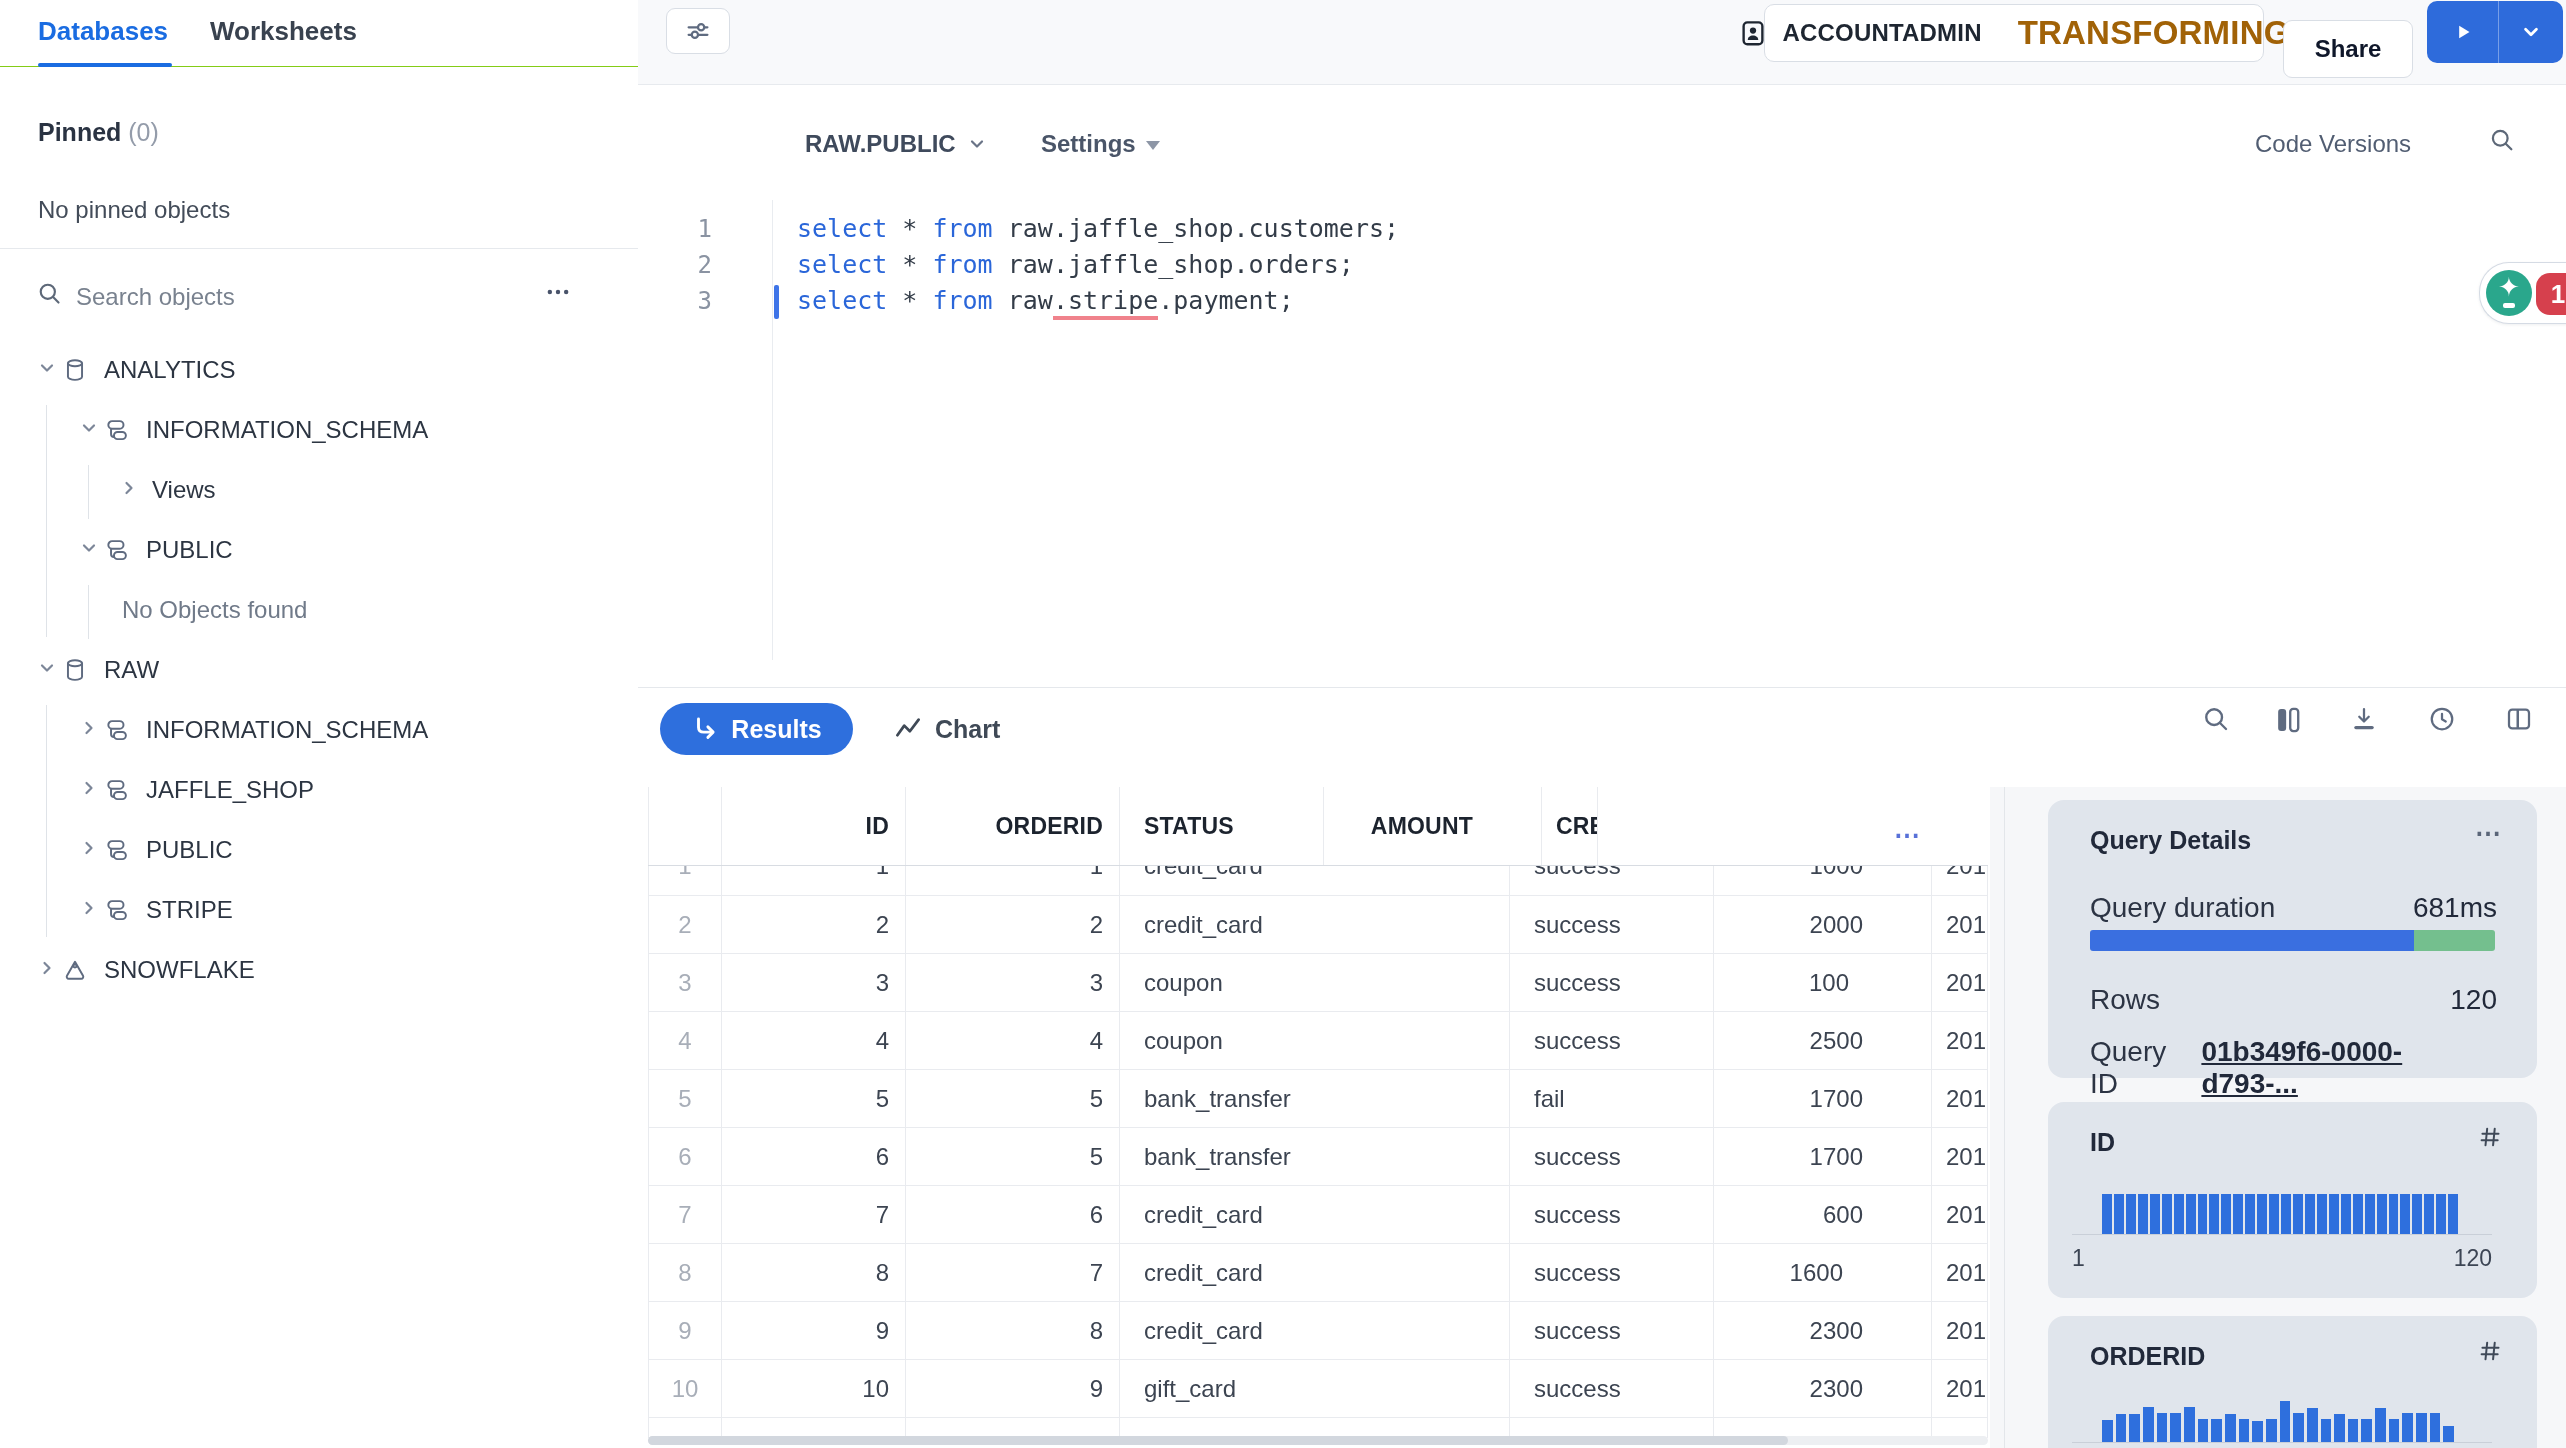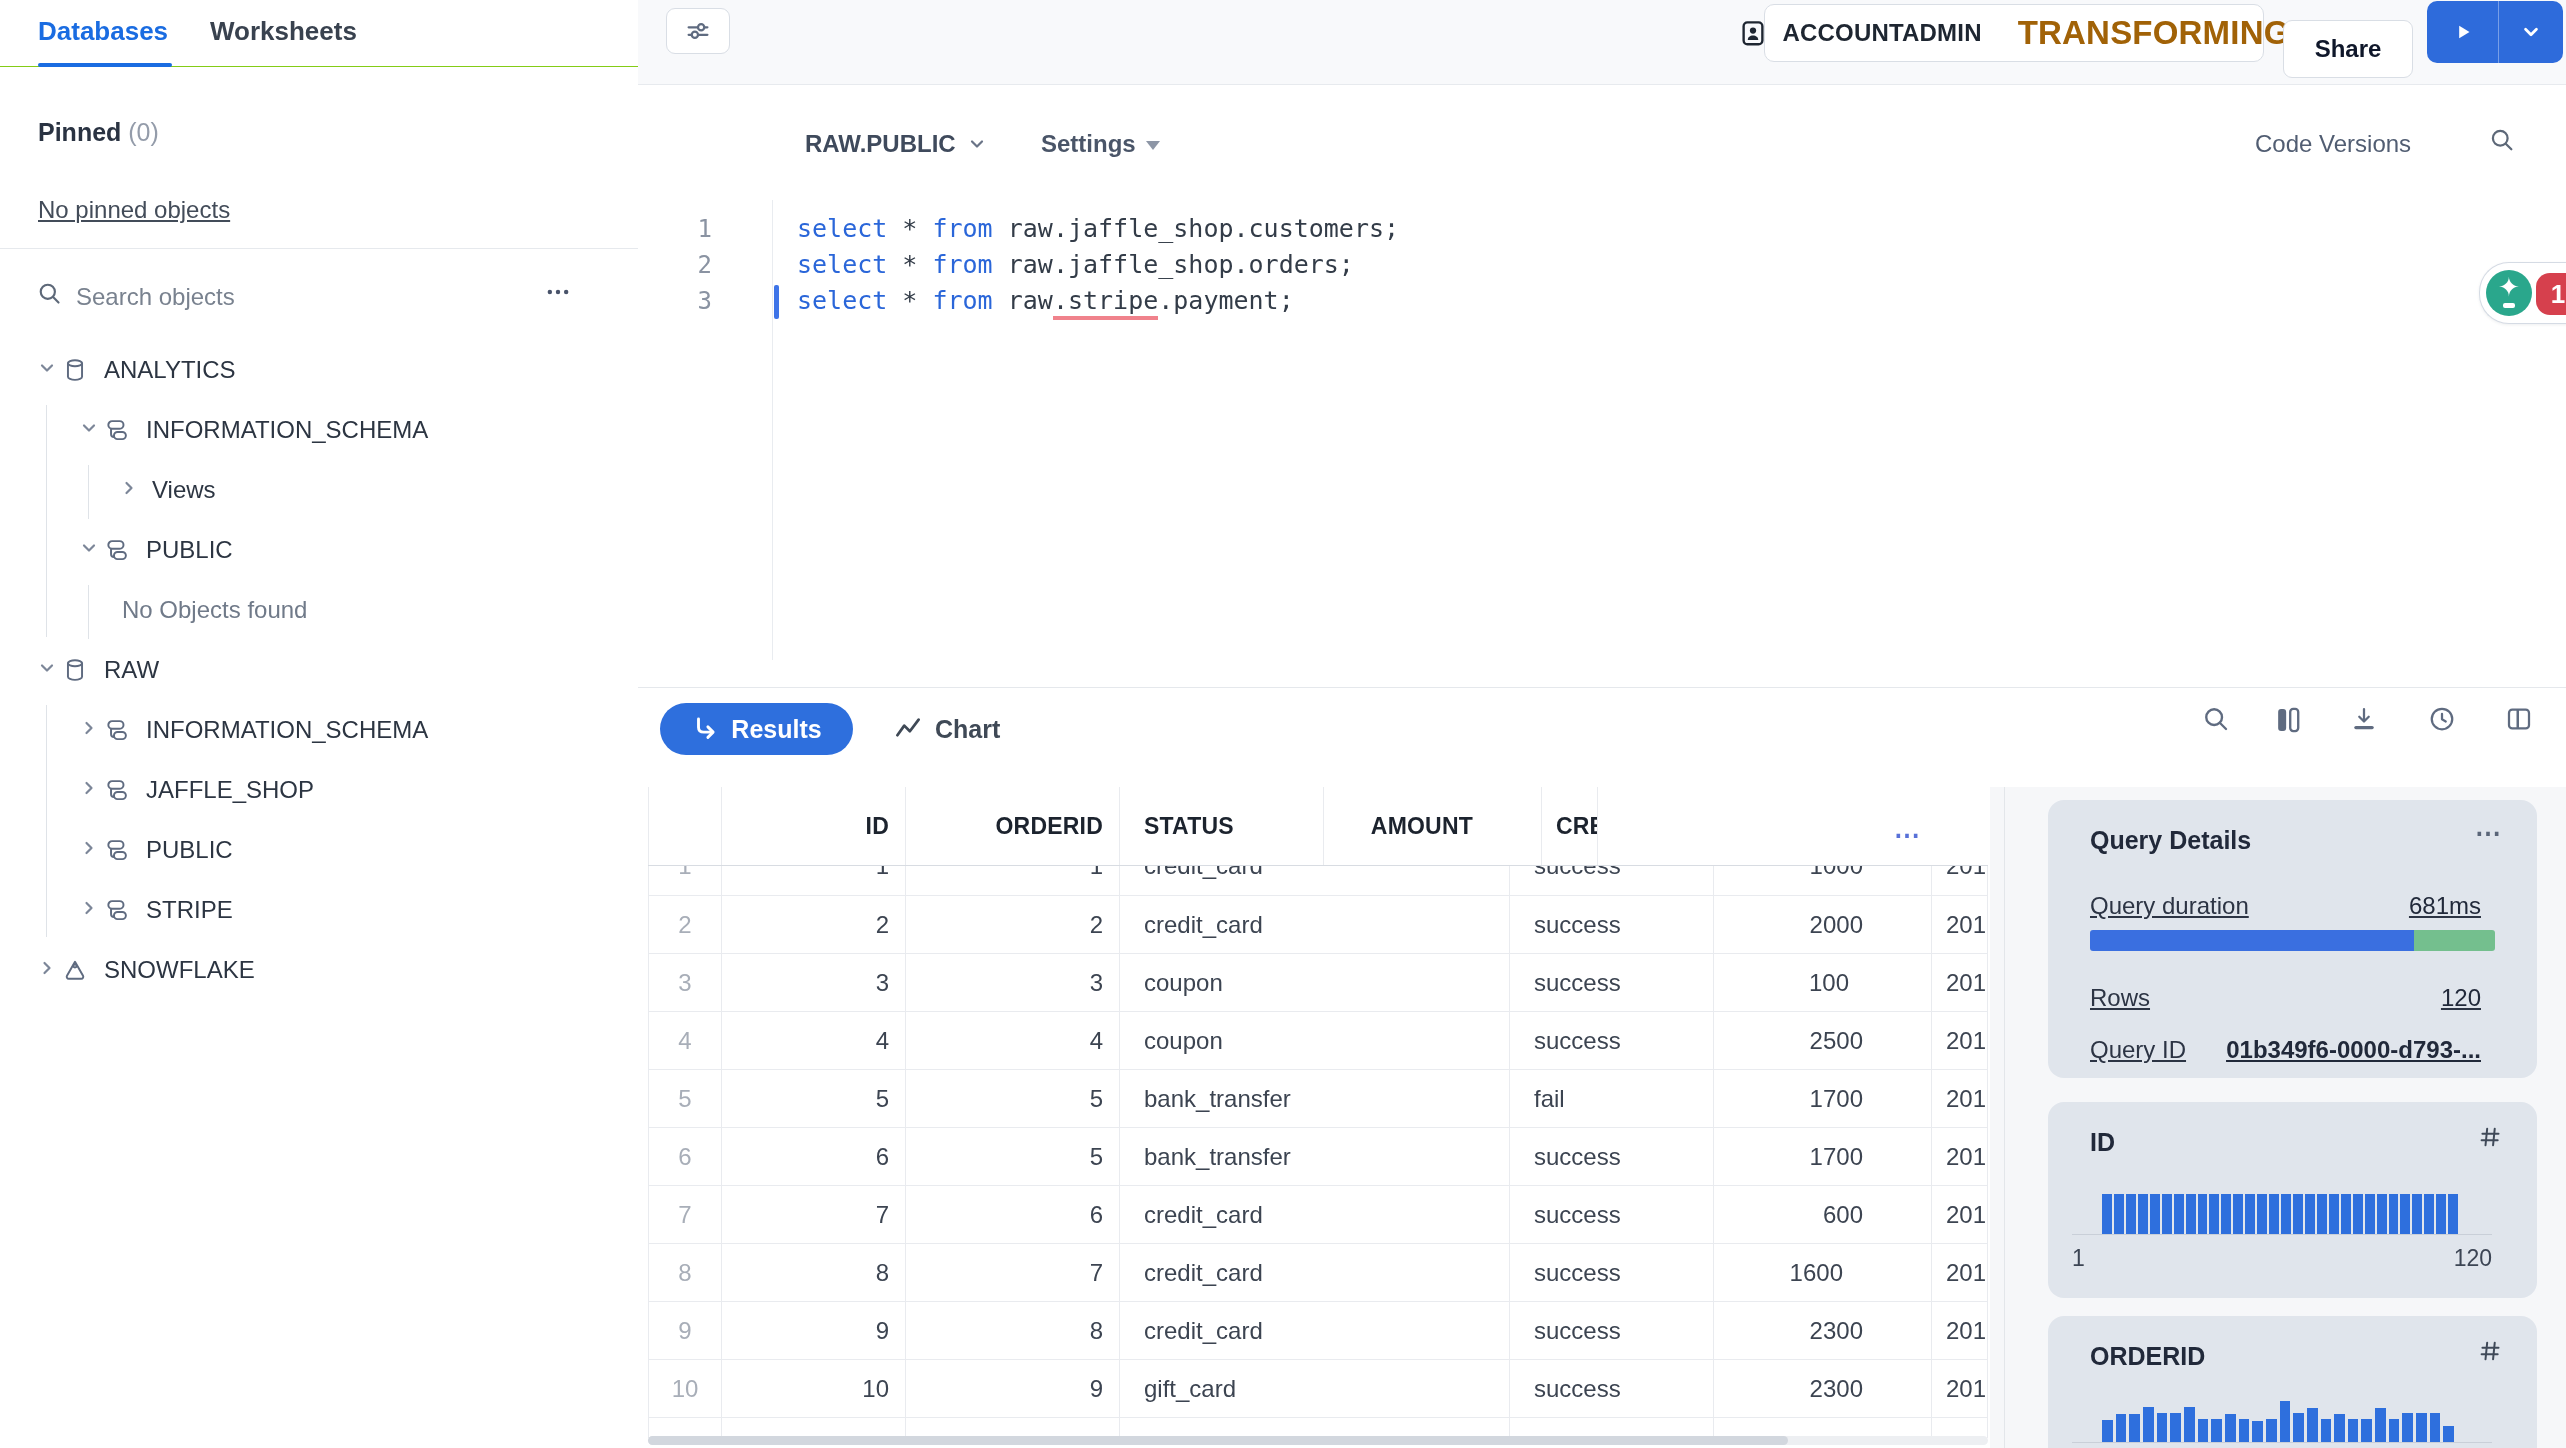--- a/index.html
+++ b/index.html
@@ -11,21 +11,21 @@
   
   .sidebar{position:absolute;left:0;top:0;width:638px;height:1448px;background:#fff;
            border-right:1px solid #e2e6ea;}
   .sb-tabs{position:absolute;left:0;top:0;width:100%;height:66px;border-bottom:1px solid #84cc16;}
   .sb-tab{position:absolute;top:16px;font-size:26px;font-weight:700;cursor:pointer;}
   .sb-tab.active{color:#1a6ce1;}
   .sb-tab.inactive{color:#39424f;}
   .sb-tab-underline{position:absolute;left:38px;bottom:-1px;width:134px;height:4px;background:#1a6ce1;border-radius:2px;}
   .sb-pinned-label{position:absolute;left:38px;top:118px;font-size:25px;font-weight:700;color:#2a3342;}
   .sb-pinned-count{font-weight:400;color:#949caa;}
-  .sb-nopinned{position:absolute;left:38px;top:196px;font-size:24px;color:#434c59;text-decoration:underline;}
+  .sb-nopinned{position:absolute;left:38px;top:196px;font-size:24px;color:#434c59;}
   .sb-divider{position:absolute;left:0;top:248px;width:100%;height:1px;background:#e6e9ed;}
   .sb-search{position:absolute;left:0;top:266px;width:100%;height:64px;}
   .sb-search-ph{position:absolute;left:76px;top:17px;font-size:24px;color:#79828f;}
   .tree{position:absolute;left:0;top:341px;width:100%;}
   .tree-row{position:absolute;left:0;width:100%;height:60px;cursor:pointer;}
   .tree-row span.lbl{position:absolute;top:15px;font-size:24px;color:#2c3542;white-space:nowrap;}
   .tree-row span.lbl.muted{color:#707a89;}
   .tree-ic{position:absolute;top:16px;}
   .guide{position:absolute;width:1px;background:#dfe3e8;}
 
@@ -100,21 +100,21 @@
   .stub-row{height:20px;border-bottom:none;}
   .col-dots{position:absolute;left:1256px;top:33px;color:#5871d8;font-size:26px;font-weight:700;
             letter-spacing:2px;cursor:pointer;}
   .h-scroll{position:absolute;left:10px;top:649px;width:1340px;height:9px;background:#edeff2;border-radius:5px;}
   .h-thumb{position:absolute;left:0;top:0;width:1140px;height:9px;background:#d2d7de;border-radius:5px;}
 
   
   .panel{position:absolute;left:1410px;width:489px;background:#e0e5ec;border-radius:16px;}
   .panel-title{position:absolute;left:42px;top:26px;font-size:25px;font-weight:600;color:#21293a;}
   .panel-dots{position:absolute;right:34px;top:18px;color:#5a6578;font-size:26px;font-weight:700;letter-spacing:2px;cursor:pointer;}
-  .qd-row{position:absolute;left:42px;right:56px;display:flex;justify-content:space-between;font-size:24px;color:#2c3444;text-decoration:underline;}
+  .qd-row{position:absolute;left:42px;right:40px;display:flex;justify-content:space-between;font-size:28px;color:#2c3444;}
   .qd-val{color:#21293a;}
   .qd-bar{position:absolute;left:42px;right:42px;top:130px;height:21px;border-radius:3px;overflow:hidden;display:flex;}
   .qd-bar .b{background:#3a6fe0;}
   .qd-bar .g{background:#74bf8e;}
   .qid-link{color:#21293a;font-weight:600;text-decoration:underline;cursor:pointer;}
   .hash-ic{position:absolute;right:34px;top:22px;cursor:default;}
   .hist{position:absolute;display:flex;align-items:flex-end;}
   .hist .bar{background:#2e6fdd;}
   .axis{position:absolute;height:1px;background:#c9cfd8;}
   .axis-lab{position:absolute;font-size:23px;color:#3c4554;}

